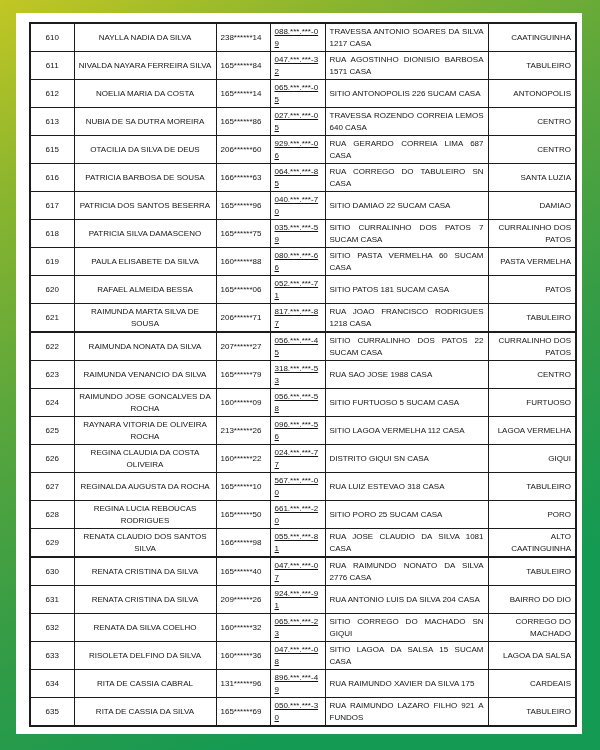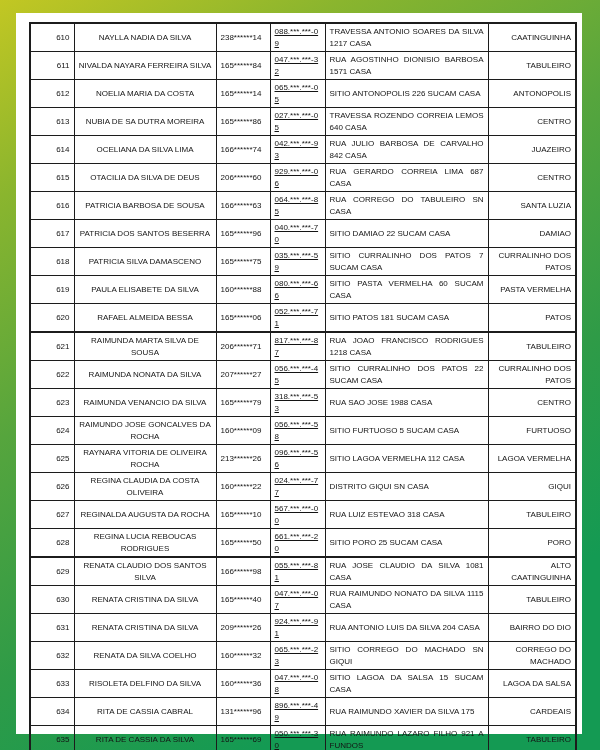--- a/index.html
+++ b/index.html
@@ -23,21 +23,21 @@
     font-size:8px;line-height:11.5px;color:#141414;
     padding:2px 4px;height:21px;vertical-align:middle;
     overflow:hidden;word-wrap:break-word;
   }
   col.w-num{width:44px;}
   col.w-name{width:142px;}
   col.w-nis{width:54px;}
   col.w-cpf{width:55px;}
   col.w-addr{width:163px;}
   col.w-dist{width:88px;}
-  td.c-num{text-align:right;padding:2px 2px;}
+  td.c-num{text-align:center;padding:2px 2px;}
   td.c-name{text-align:center;}
   td.c-nis{text-align:left;padding:2px 3px;letter-spacing:0;margin-left:13px;}
   td.c-cpf{padding:2px 1px;text-decoration:underline;}
   td.c-addr{text-align:justify;}
   td.c-dist{text-align:right;}
   
   table.doc tr:nth-child(12) td{border-top-width:2px;}
   table.doc tr:nth-child(20) td{border-top-width:2px;}
 </style>
 </head>
@@ -83,28 +83,20 @@
 
   <tr>
     <td class="c-num">613</td>
     <td class="c-name">NUBIA DE SA DUTRA MOREIRA</td>
     <td class="c-nis">165******86</td>
     <td class="c-cpf">027.***.***-05</td>
     <td class="c-addr">TRAVESSA ROZENDO CORREIA LEMOS 640 CASA</td>
     <td class="c-dist">CENTRO</td>
   </tr>
 
-  <tr>
-    <td class="c-num">614</td>
-    <td class="c-name">OCELIANA DA SILVA LIMA</td>
-    <td class="c-nis">166******74</td>
-    <td class="c-cpf">042.***.***-93</td>
-    <td class="c-addr">RUA JULIO BARBOSA DE CARVALHO 842 CASA</td>
-    <td class="c-dist">JUAZEIRO</td>
-  </tr>
 
   <tr>
     <td class="c-num">615</td>
     <td class="c-name">OTACILIA DA SILVA DE DEUS</td>
     <td class="c-nis">206******60</td>
     <td class="c-cpf">929.***.***-06</td>
     <td class="c-addr">RUA GERARDO CORREIA LIMA 687 CASA</td>
     <td class="c-dist">CENTRO</td>
   </tr>
 
@@ -232,21 +224,21 @@
     <td class="c-cpf">055.***.***-81</td>
     <td class="c-addr">RUA JOSE CLAUDIO DA SILVA 1081 CASA</td>
     <td class="c-dist">ALTO CAATINGUINHA</td>
   </tr>
 
   <tr>
     <td class="c-num">630</td>
     <td class="c-name">RENATA CRISTINA DA SILVA</td>
     <td class="c-nis">165******40</td>
     <td class="c-cpf">047.***.***-07</td>
-    <td class="c-addr">RUA RAIMUNDO NONATO DA SILVA 1115 CASA</td>
+    <td class="c-addr">RUA RAIMUNDO NONATO DA SILVA 2776 CASA</td>
     <td class="c-dist">TABULEIRO</td>
   </tr>
 
   <tr>
     <td class="c-num">631</td>
     <td class="c-name">RENATA CRISTINA DA SILVA</td>
     <td class="c-nis">209******26</td>
     <td class="c-cpf">924.***.***-91</td>
     <td class="c-addr">RUA ANTONIO LUIS DA SILVA 204 CASA</td>
     <td class="c-dist">BAIRRO DO DIO</td>

